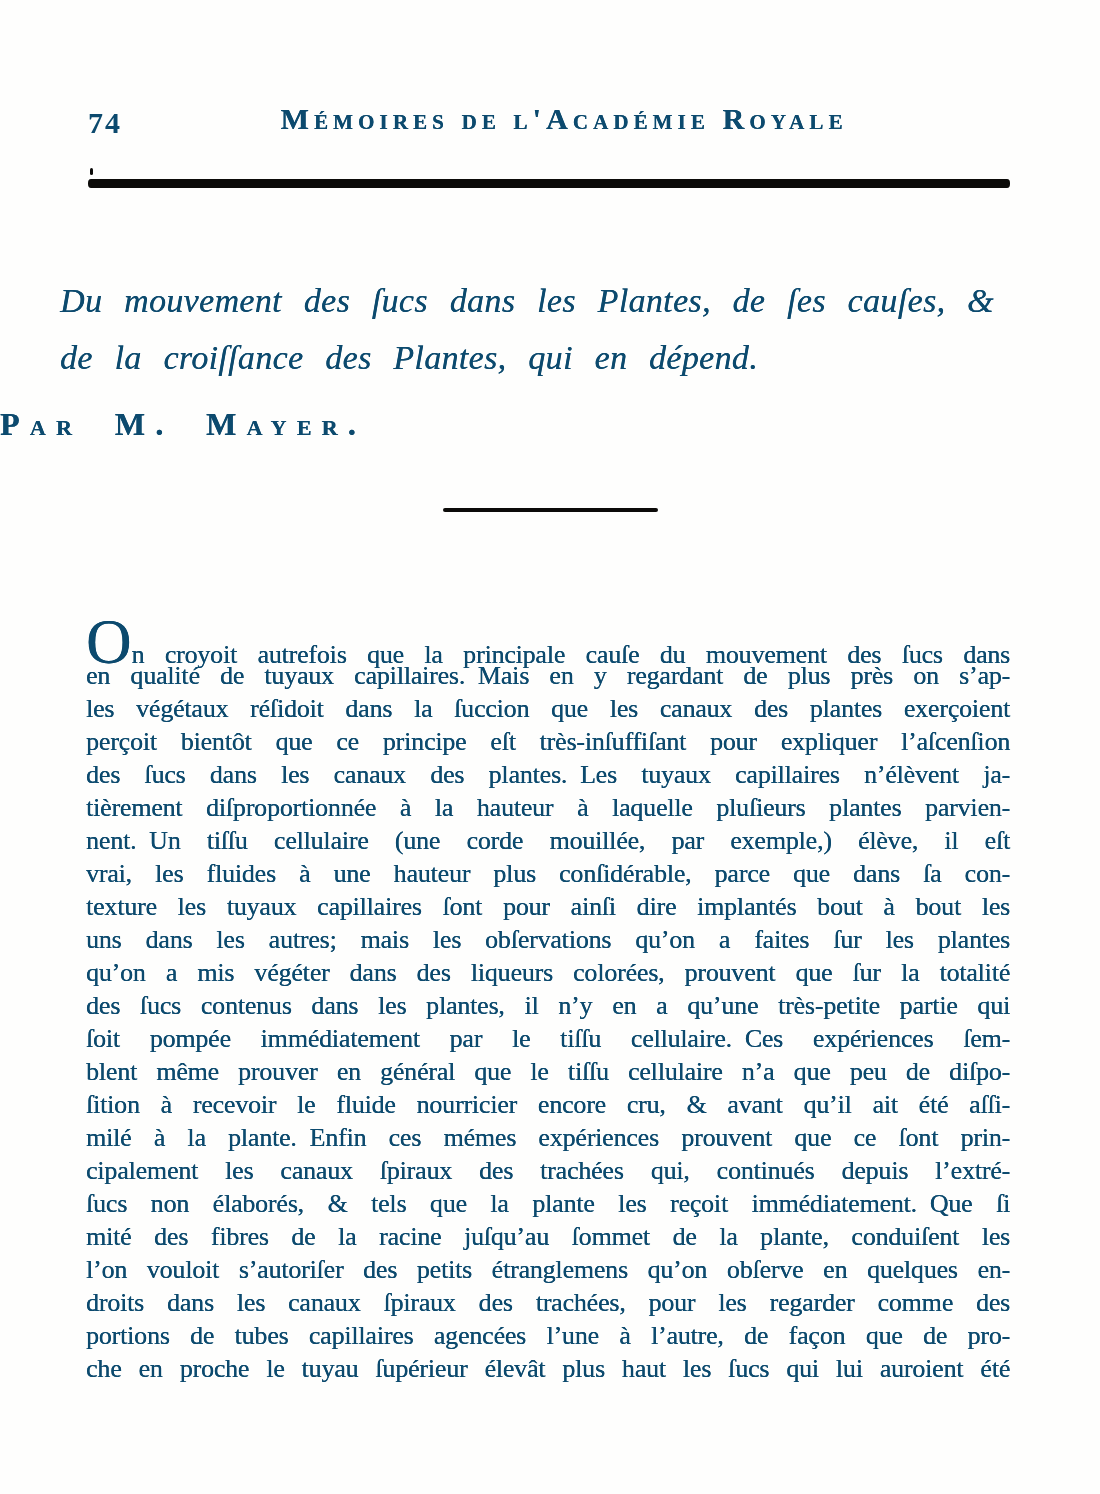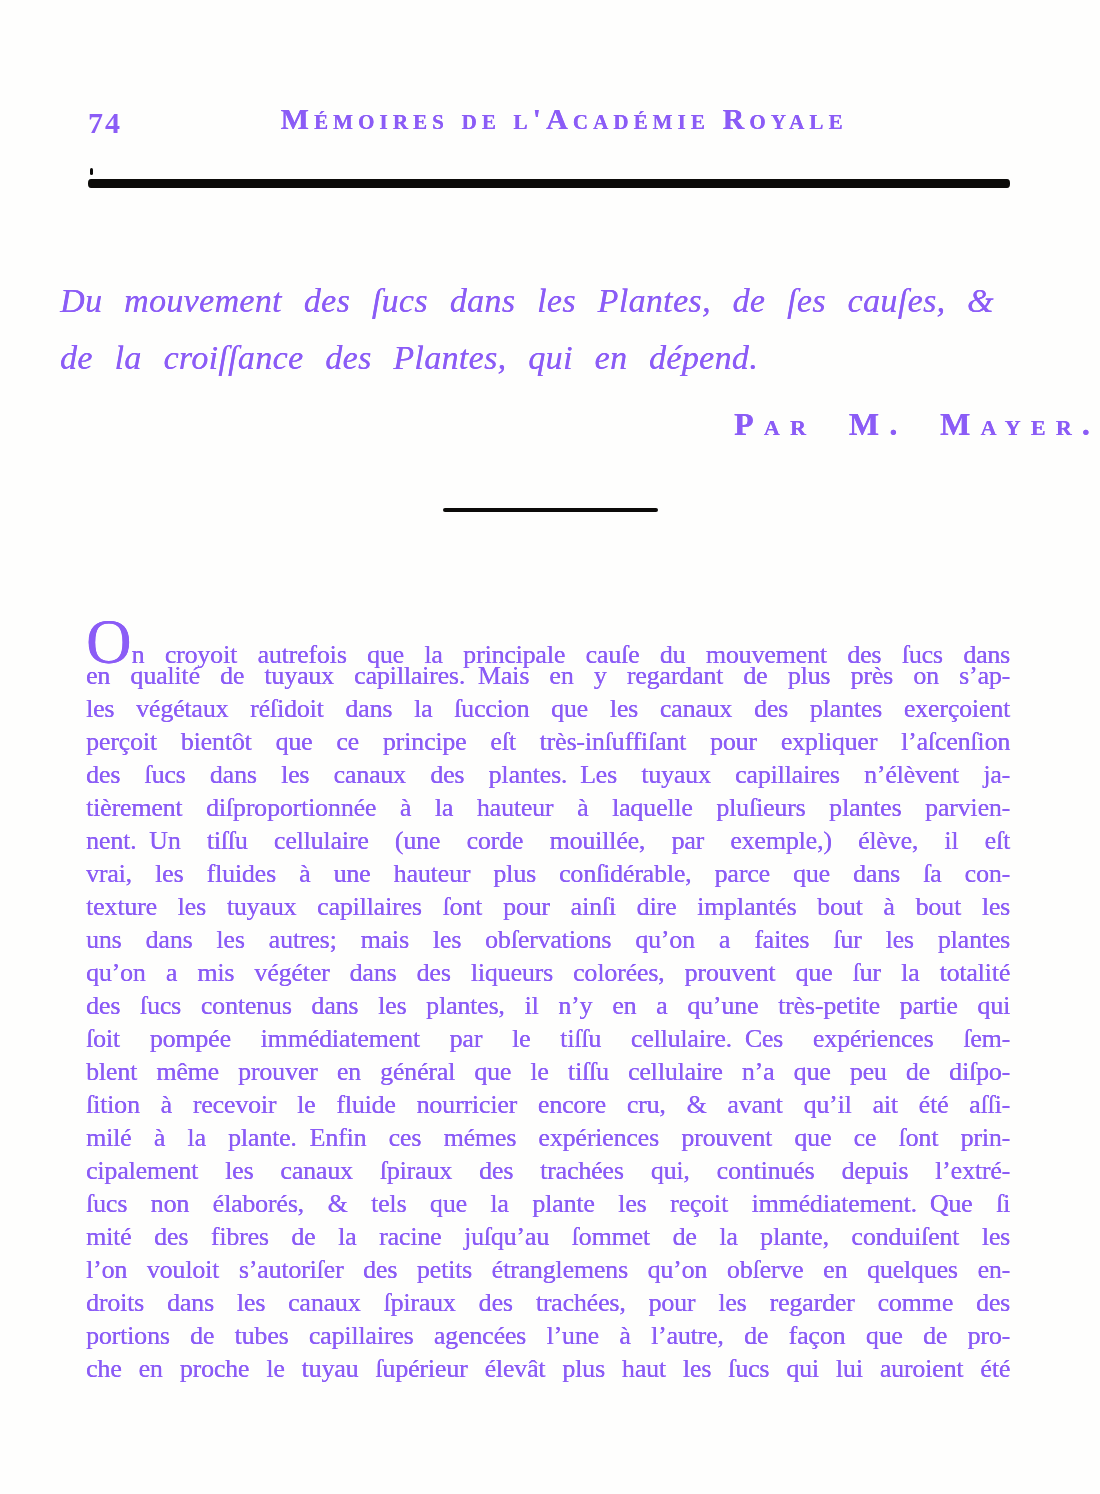--- a/index.html
+++ b/index.html
@@ -6,21 +6,21 @@
     margin: 0;
     padding: 0;
     background: #e8e8e6;
   }
   .page {
     position: relative;
     width: 1100px;
     height: 1494px;
     margin: 0 auto;
     background: #fefefd;
-    color: #8b5cf6;
+    color: #0c4a6e;
     font-family: "Liberation Serif", "DejaVu Serif", serif;
     overflow: hidden;
   }
   .page-number {
     position: absolute;
     top: 106px;
     left: 88px;
     font-size: 30px;
     font-weight: 600;
     letter-spacing: 2px;
@@ -66,21 +66,21 @@
     line-height: 57px;
     word-spacing: 0.38em;
     letter-spacing: 0.01em;
     text-shadow: 0.25px 0 0 currentColor;
   }
   .byline {
     position: absolute;
     top: 406px;
     left: 0;
     width: 100%;
-    text-align: right;
+    text-align: left;
     font-variant: small-caps;
     font-weight: 600;
     font-size: 32px;
     letter-spacing: 0.32em;
     word-spacing: 0.45em;
     text-shadow: 0.3px 0 0 currentColor;
   }
   .section-divider {
     position: absolute;
     top: 508px;

